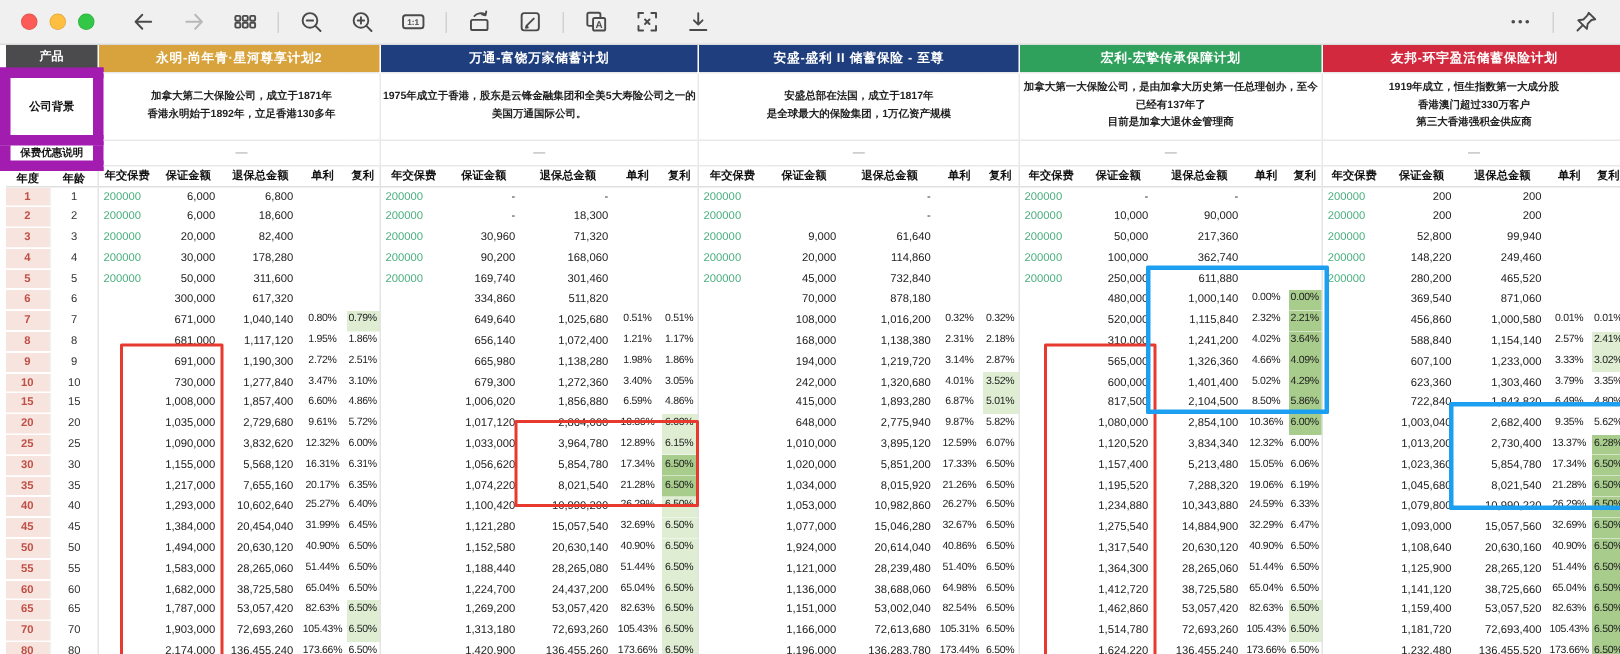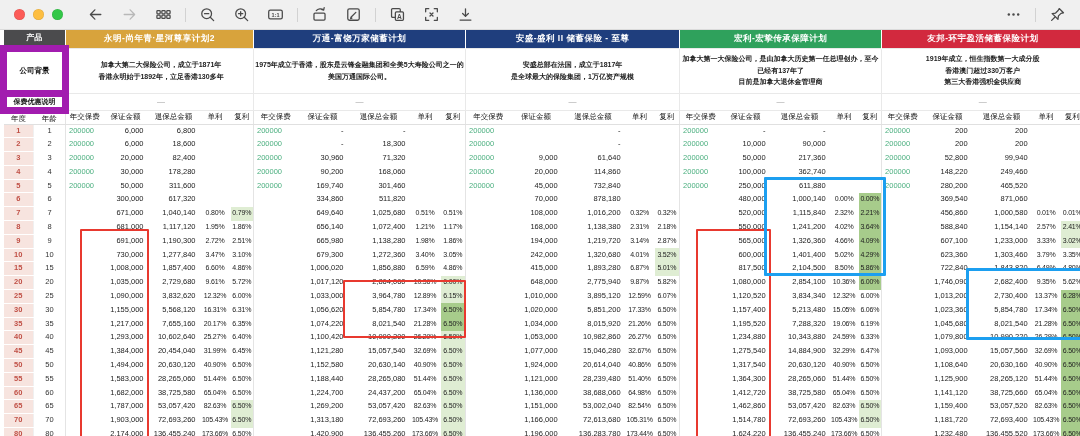--- a/index.html
+++ b/index.html
@@ -18,21 +18,21 @@
 
   
   table{border-collapse:collapse;table-layout:fixed;width:1080px;}
   th,td{padding:0;margin:0;overflow:hidden;white-space:nowrap;box-sizing:border-box;font-weight:normal;}
   .corner{background:#4B4B4D;color:#fff;font-size:8px;font-weight:bold;text-align:center;}
   .prod-h{color:#fff;font-weight:bold;font-size:8.5px;text-align:center;height:18px;letter-spacing:.5px;border-left:1px solid #fff;}
   .lbl{font-size:7.5px;font-weight:bold;text-align:center;color:#111;border:7px solid #a21caf;background:#fff;}
   .company{font-size:7px;font-weight:600;text-align:center;line-height:1.7;white-space:pre-line;color:#222;
            border:1px solid #E9E9E9;height:45px;vertical-align:middle;}
   .dash-cell{height:10px;text-align:center;color:#9a9a9a;font-size:8px;line-height:9px;border:1px solid #E9E9E9;}
-  .subh{font-size:7.5px;font-weight:normal;text-align:center;height:12px;color:#111;border-bottom:1px solid #E0E0E0;vertical-align:middle;}
+  .subh{font-size:7.5px;font-weight:bold;text-align:center;height:12px;color:#111;border-bottom:1px solid #E0E0E0;vertical-align:middle;}
   tbody tr{height:12.84px;}
   tbody td{font-size:7.5px;line-height:12.8px;color:#222;}
   .c-year{background:#F7E4DF;color:#C05046;text-align:center;font-weight:bold;border-bottom:1px solid #fff;}
   .c-age{text-align:center;color:#333;border-left:1px solid #F0F0F0;}
   .c-prem{color:#4BAF7F;text-align:left;padding-left:3px;}
   .num{text-align:right;padding-right:4px;}
   .pct{text-align:center;font-size:7px;letter-spacing:-.2px;}
   .gstart{border-left:1px solid #E4E4E4;}
   .hl-light{background:#DFEDD3;}
   .hl-dark{background:#A7CC8B;}
@@ -458,21 +458,21 @@
             <td class="num">656,140</td>
             <td class="num">1,072,400</td>
             <td class="pct">1.21%</td>
             <td class="pct">1.17%</td>
             <td class="c-prem gstart"></td>
             <td class="num">168,000</td>
             <td class="num">1,138,380</td>
             <td class="pct">2.31%</td>
             <td class="pct">2.18%</td>
             <td class="c-prem gstart"></td>
-            <td class="num">550,000</td>
+            <td class="num">310,000</td>
             <td class="num">1,241,200</td>
             <td class="pct">4.02%</td>
             <td class="pct hl-dark">3.64%</td>
             <td class="c-prem gstart"></td>
             <td class="num">588,840</td>
             <td class="num">1,154,140</td>
             <td class="pct">2.57%</td>
             <td class="pct hl-light">2.41%</td>
           </tr>
           <tr>
@@ -579,21 +579,21 @@
             <td class="num">648,000</td>
             <td class="num">2,775,940</td>
             <td class="pct">9.87%</td>
             <td class="pct">5.82%</td>
             <td class="c-prem gstart"></td>
             <td class="num">1,080,000</td>
             <td class="num">2,854,100</td>
             <td class="pct">10.36%</td>
             <td class="pct hl-dark">6.00%</td>
             <td class="c-prem gstart"></td>
-            <td class="num">1,746,090</td>
+            <td class="num">1,003,040</td>
             <td class="num">2,682,400</td>
             <td class="pct">9.35%</td>
             <td class="pct">5.62%</td>
           </tr>
           <tr>
             <td class="c-year">25</td>
             <td class="c-age">25</td>
             <td class="c-prem gstart"></td>
             <td class="num">1,090,000</td>
             <td class="num">3,832,620</td>

